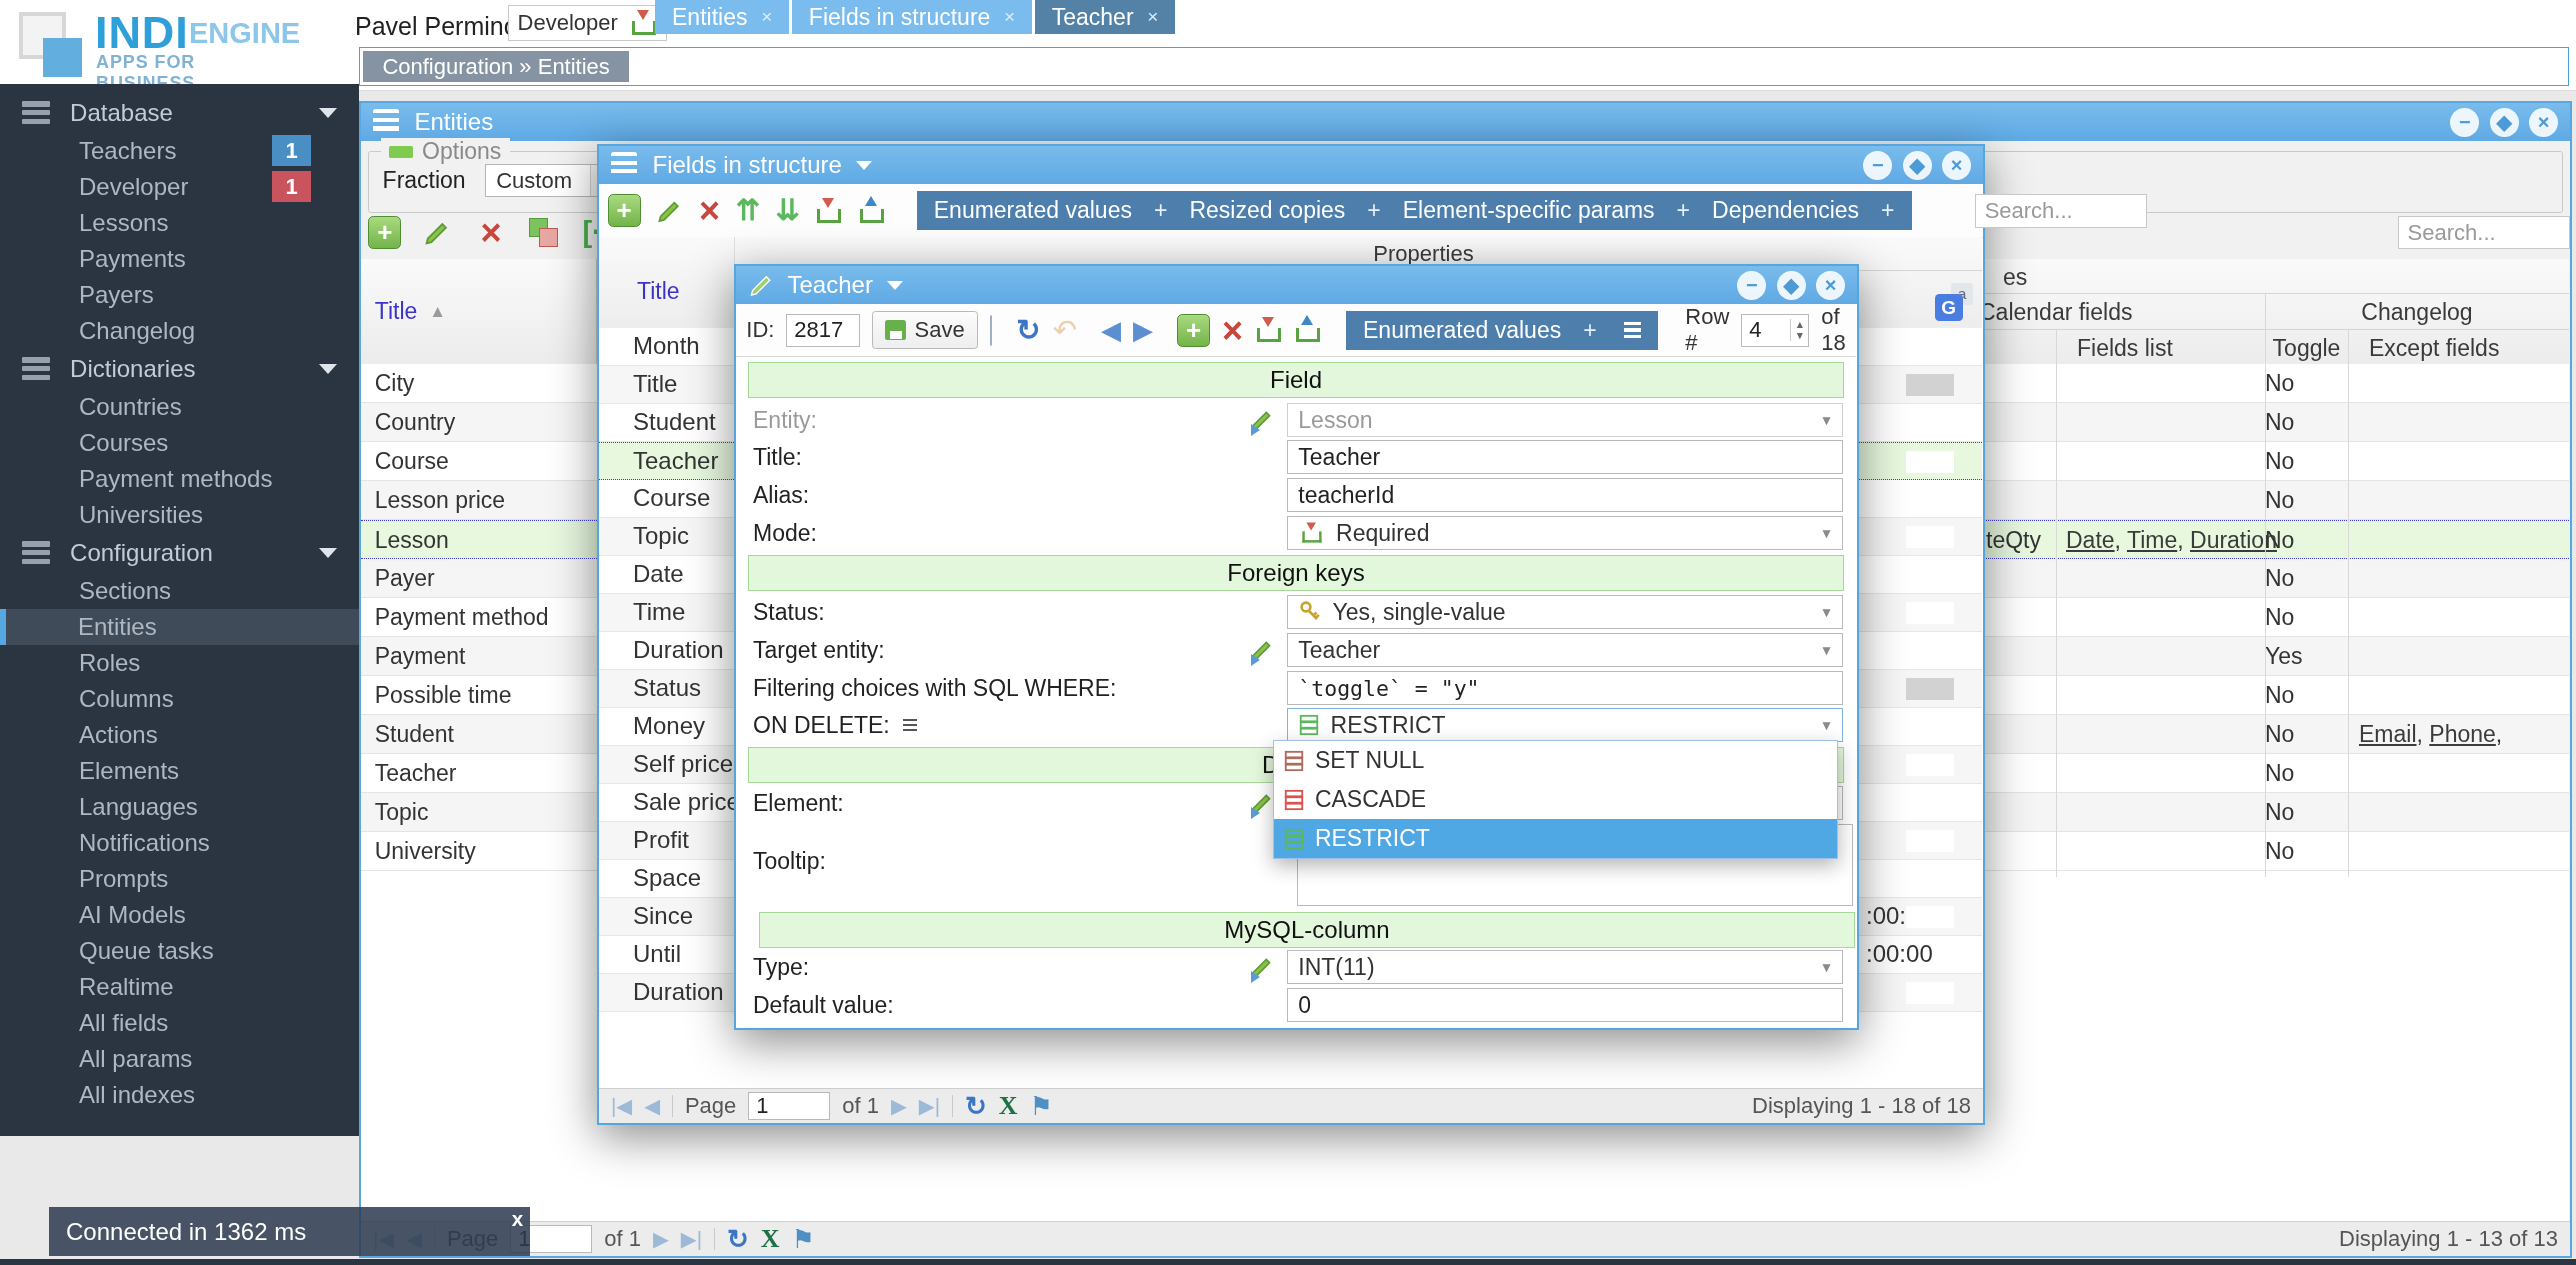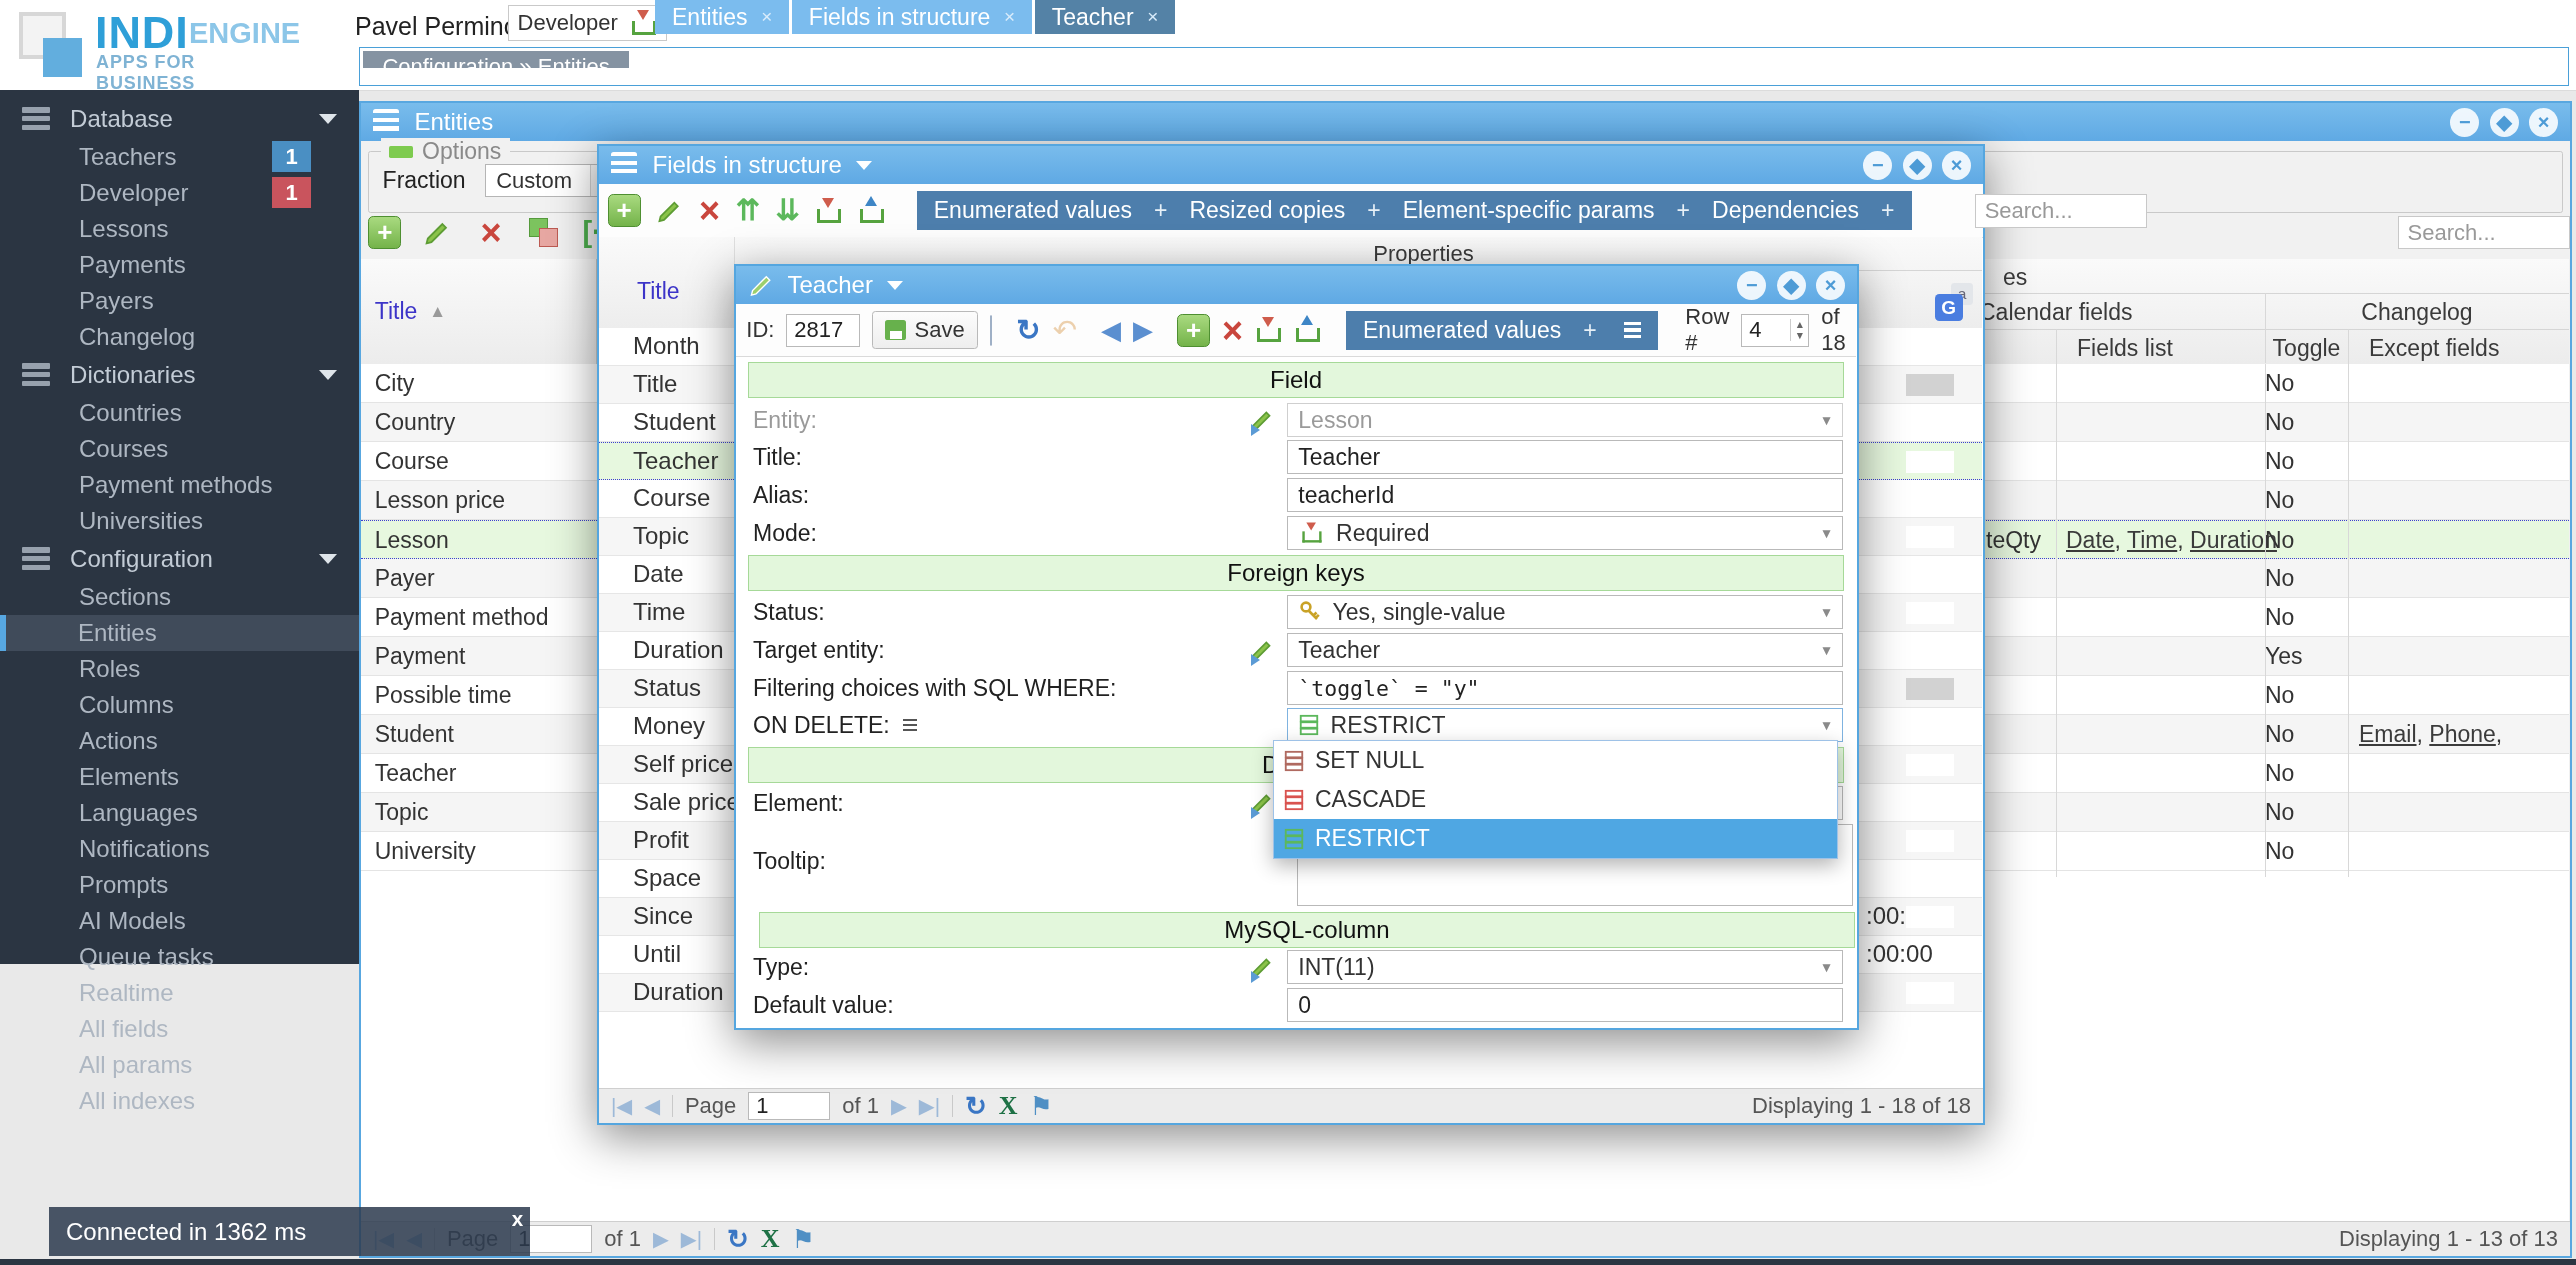--- a/index.html
+++ b/index.html
@@ -16,24 +16,24 @@
   .logo-word2{position:absolute;left:170px;top:10.3px;font-size:29px;font-weight:bold;color:#8cc6e8;}
   .logo-tag{position:absolute;left:77px;top:45px;font-size:18px;font-weight:bold;color:#7fb3d4;letter-spacing:0.9px;}
   #username{position:absolute;left:355px;top:8.6px;height:34px;line-height:34px;font-size:25px;color:#222;}
   #rolebox{position:absolute;left:508px;top:5.2px;height:34px;border:0.9px solid #c9c9c9;background:#fff;
            display:flex;align-items:center;padding:0 8.6px;gap:12px;}
   #toptabs{position:absolute;left:655px;top:0;height:34px;display:flex;gap:2.6px;}
   .htab{height:34px;display:flex;align-items:center;padding:0 17px;background:#7bbcee;color:#fff;font-size:23px;cursor:pointer;}
   .htab.active{background:#5482a6;}
   .htab-x{margin-left:13.7px;font-size:19px;color:#d9ecfb;}
   #crumbbar{position:absolute;left:359px;top:47px;width:2210px;height:39px;background:#fff;border:1.7px solid #4aa0d8;box-sizing:border-box;}
-  #crumbchip{position:absolute;left:3.4px;top:2.6px;height:17px;line-height:31px;background:#8593a2;color:#fff;padding:0 19px;font-size:22px;}
+  #crumbchip{position:absolute;left:3.4px;top:2.6px;height:31px;line-height:31px;background:#8593a2;color:#fff;padding:0 19px;font-size:22px;}
 
   
-  #sidebar{position:absolute;left:0;top:90px;width:359px;height:874px;background:#2b3542;padding-top:8.6px;box-sizing:border-box;}
+  #sidebar{position:absolute;left:0;top:84px;width:359px;height:1052px;background:#2b3542;padding-top:8.6px;box-sizing:border-box;}
   .snav{display:flex;align-items:center;height:36px;padding-left:79px;color:#aeb7c2;font-size:24px;cursor:pointer;box-sizing:border-box;}
   .snav.group{padding-left:22px;height:40px;color:#c3ccd6;}
   .snav.selected{background:#404b5a;border-left:6.9px solid #57a7e1;padding-left:72px;}
   .dbicon{width:27.5px;margin-right:20.6px;display:flex;flex-direction:column;gap:3.4px;}
   .dbicon i{display:block;height:5.2px;background:#97a1ad;border-radius:0.9px;}
   .badge{margin-left:auto;margin-right:48px;min-width:39px;height:31px;line-height:31px;text-align:center;color:#fff;font-weight:bold;font-size:22px;}
   .chev{margin-left:auto;margin-right:22px;width:0;height:0;border-left:9.4px solid transparent;border-right:9.4px solid transparent;border-top:10.3px solid #dfe5ea;}
 
   
   #panel{position:absolute;left:359px;top:101px;width:2213px;height:1157px;border:2.6px solid #58a7e0;box-sizing:border-box;background:#f1f1f1;}

